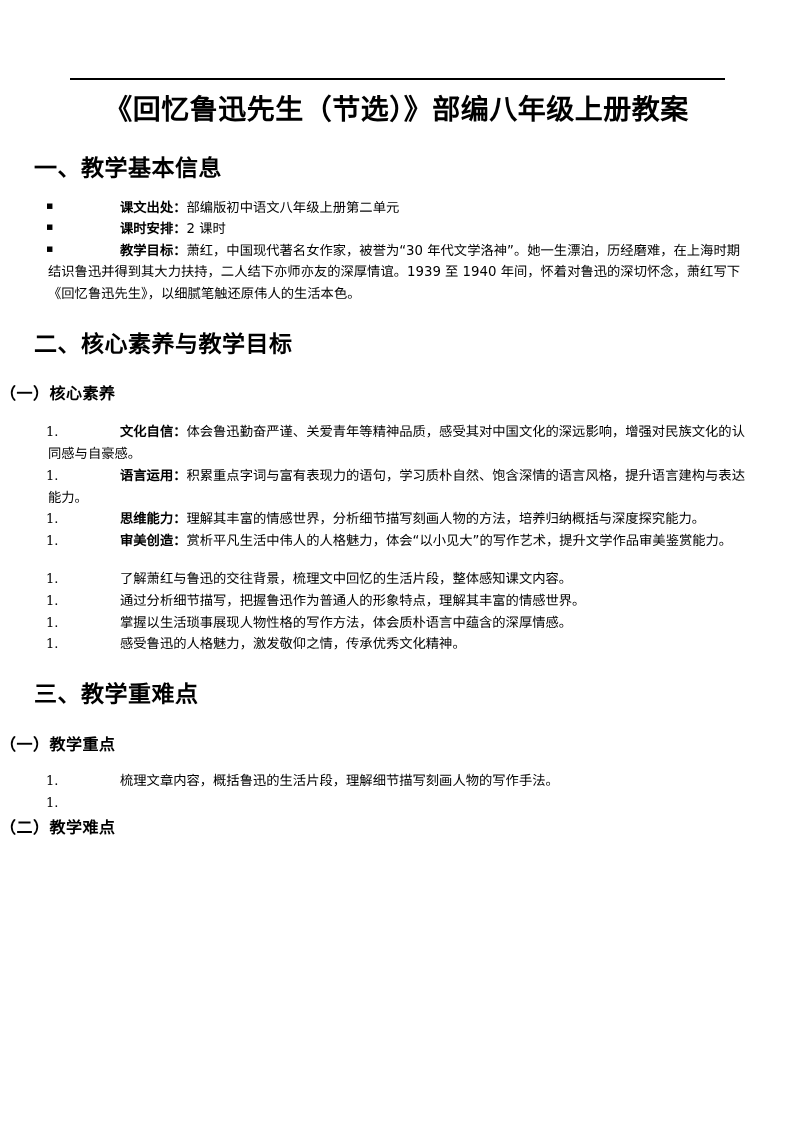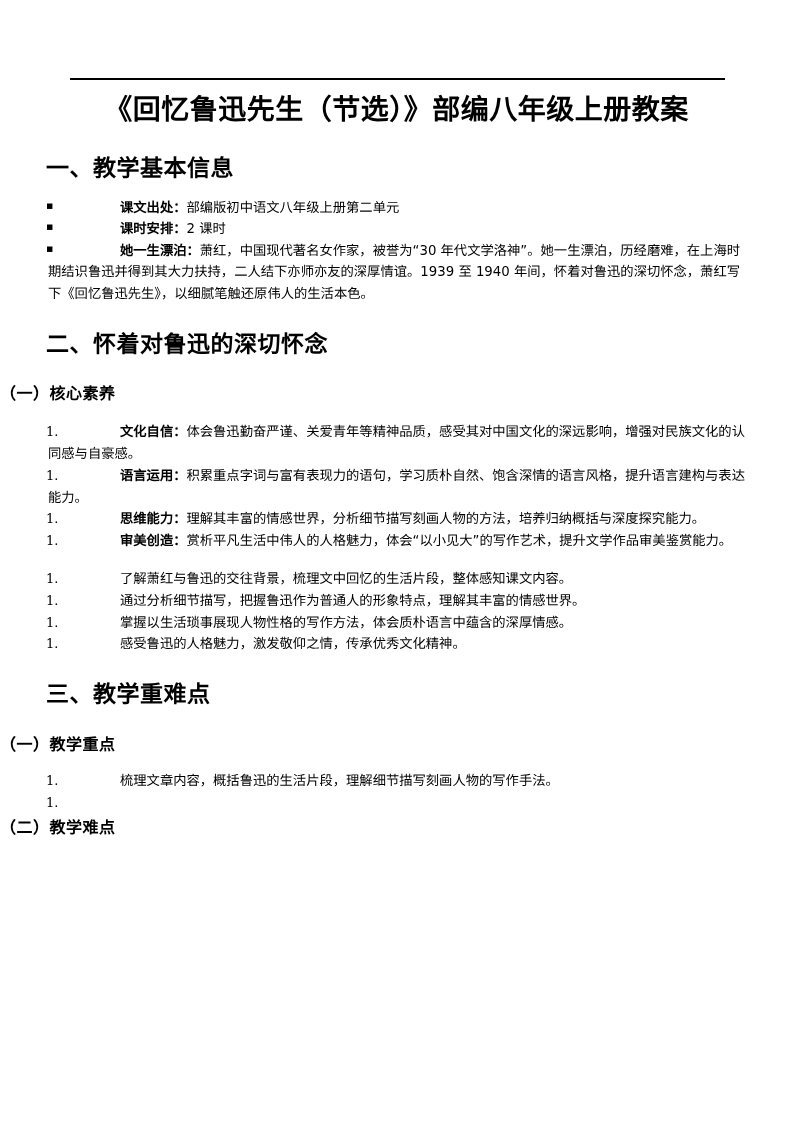--- a/index.html
+++ b/index.html
@@ -53,21 +53,21 @@
     padding: 0 40px;
     letter-spacing: 0.5px;
   }
 
   
   .h1 {
     font-family: "DejaVu Serif", "Liberation Serif", serif;
     font-weight: bold;
     font-size: 23px;
     line-height: 1.3;
-    margin: 24px 0 0 16px;
+    margin: 24px 0 0 4px;
     padding-left: 30px;
     letter-spacing: 0.5px;
   }
 
   
   .h2 {
     font-family: "DejaVu Serif", "Liberation Serif", serif;
     font-weight: bold;
     font-size: 16px;
     line-height: 1.3;
@@ -150,25 +150,25 @@
     <h2 class="h1">一、教学基本信息</h2>
 
     <ul class="bullet-list">
       <li class="bullet-item">
         <span class="marker">▪</span><span class="lead">课文出处：</span><span>部编版初中语文八年级上册第二单元</span>
       </li>
       <li class="bullet-item">
         <span class="marker">▪</span><span class="lead">课时安排：</span><span>2 课时</span>
       </li>
       <li class="bullet-item">
-        <span class="marker">▪</span><span class="lead">她一生漂泊：</span><span>萧红，中国现代著名女作家，被誉为“30 年代文学洛神”。她一生漂泊，历经磨难，在上海时期结识鲁迅并得到其大力扶持，二人结下亦师亦友的深厚情谊。1939 至 1940 年间，怀着对鲁迅的深切怀念，萧红写下《回忆鲁迅先生》，以细腻笔触还原伟人的生活本色。</span>
-      </li>
-    </ul>
-
-    <h2 class="h1">二、怀着对鲁迅的深切怀念</h2>
+        <span class="marker">▪</span><span class="lead">教学目标：</span><span>萧红，中国现代著名女作家，被誉为“30 年代文学洛神”。她一生漂泊，历经磨难，在上海时期结识鲁迅并得到其大力扶持，二人结下亦师亦友的深厚情谊。1939 至 1940 年间，怀着对鲁迅的深切怀念，萧红写下《回忆鲁迅先生》，以细腻笔触还原伟人的生活本色。</span>
+      </li>
+    </ul>
+
+    <h2 class="h1">二、核心素养与教学目标</h2>
 
     <h3 class="h2">（一）核心素养</h3>
 
     <ul class="num-list">
       <li class="num-item">
         <span class="marker">1.</span><span class="lead">文化自信：</span><span>体会鲁迅勤奋严谨、关爱青年等精神品质，感受其对中国文化的深远影响，增强对民族文化的认同感与自豪感。</span>
       </li>
       <li class="num-item">
         <span class="marker">1.</span><span class="lead">语言运用：</span><span>积累重点字词与富有表现力的语句，学习质朴自然、饱含深情的语言风格，提升语言建构与表达能力。</span>
       </li>

